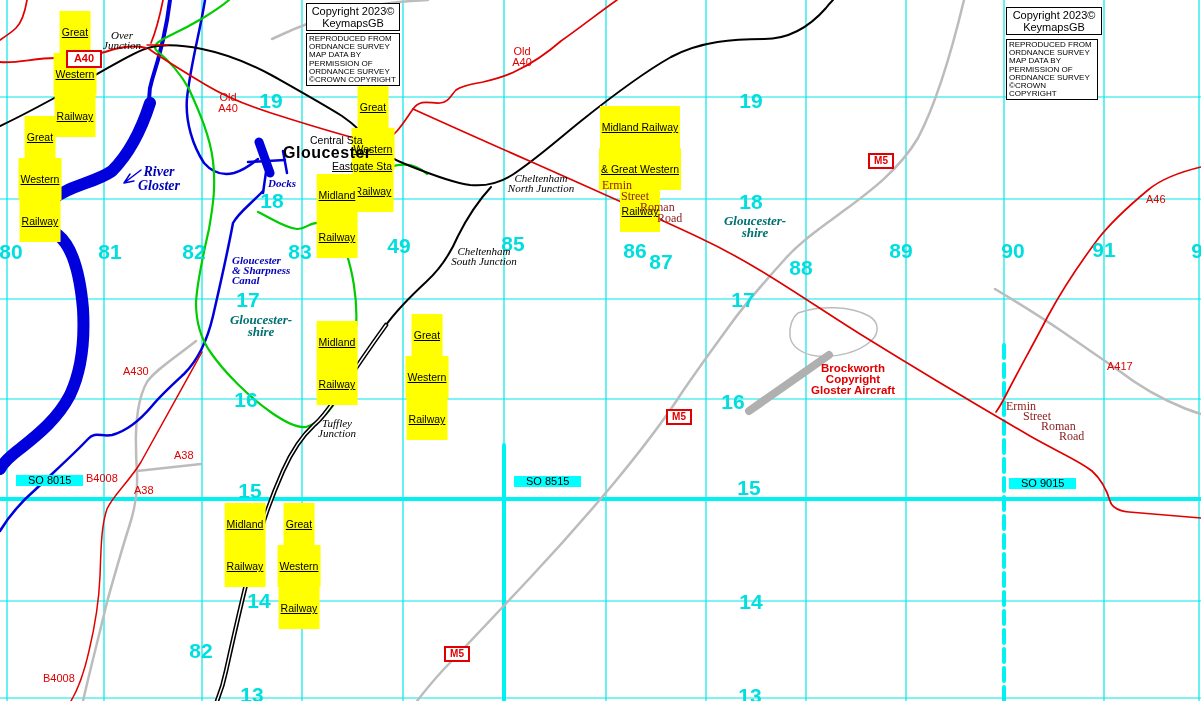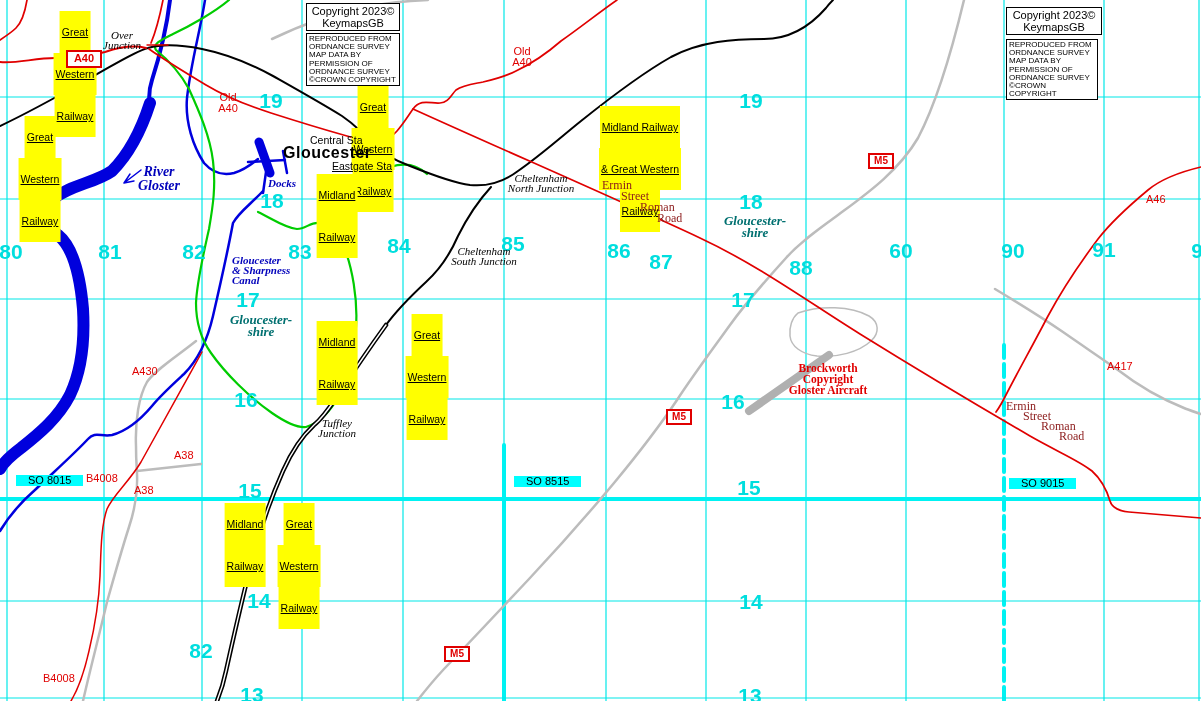--- a/index.html
+++ b/index.html
@@ -107,26 +107,26 @@
       <rect x="365.5" y="139.5" width="7.5" height="7.5" fill="var(--roadred)" stroke="none"></rect>
       <rect x="378.5" y="166.5" width="7" height="7" fill="#ffffff" stroke-width="1.5"></rect>
     </g>
   </svg>
 
   <div id="overlay">
       <div class="gridnum" style="left: 11px; top: 251px;">80</div>
       <div class="gridnum" style="left: 97px; top: 251px; margin-left: 13px;">81</div>
       <div class="gridnum" style="left: 194px; top: 251px;">82</div>
       <div class="gridnum" style="left: 300px; top: 251px;">83</div>
-      <div class="gridnum" style="left: 399px; top: 245px;">84</div>
+      <div class="gridnum" style="left: 399px; top: 245px;">49</div>
       <div class="gridnum" style="left: 513px; top: 243px;">85</div>
-      <div class="gridnum" style="left: 619px; top: 250px;">86</div>
+      <div class="gridnum" style="left: 635px; top: 250px;">86</div>
       <div class="gridnum" style="left: 661px; top: 261px;">87</div>
       <div class="gridnum" style="left: 801px; top: 267px;">88</div>
-      <div class="gridnum" style="left: 901px; top: 250px;">60</div>
+      <div class="gridnum" style="left: 901px; top: 250px;">89</div>
       <div class="gridnum" style="left: 1013px; top: 250px;">90</div>
       <div class="gridnum" style="left: 1104px; top: 249px;">91</div>
       <div class="gridnum" style="left: 1203px; top: 250px;">92</div>
       <div class="gridnum" style="left: 201px; top: 650px;">82</div>
       <div class="gridnum" style="left: 271px; top: 100px;">19</div>
       <div class="gridnum" style="left: 751px; top: 100px;">19</div>
       <div class="gridnum" style="left: 272px; top: 200px;">18</div>
       <div class="gridnum" style="left: 751px; top: 201px;">18</div>
       <div class="gridnum" style="left: 248px; top: 299px;">17</div>
       <div class="gridnum" style="left: 743px; top: 299px;">17</div>
@@ -187,21 +187,21 @@
       <div class="lbl road c" style="left: 522px; top: 46px;">
         <div>Old</div>
         <div>A40</div>
       </div>
       <div class="lbl road" style="left: 1146px; top: 194px;">
         <div>A46</div>
       </div>
       <div class="lbl road" style="left: 1107px; top: 361px;">
         <div>A417</div>
       </div>
-      <div class="lbl road" style="left: 132px; top: 366px;">
+      <div class="lbl road" style="left: 123px; top: 366px;">
         <div>A430</div>
       </div>
       <div class="lbl road" style="left: 174px; top: 450px;">
         <div>A38</div>
       </div>
       <div class="lbl road" style="left: 134px; top: 485px;">
         <div>A38</div>
       </div>
       <div class="lbl road" style="left: 86px; top: 473px;">
         <div>B4008</div>
@@ -280,21 +280,21 @@
       </div>
       <div class="lbl sq" style="left: 16px; top: 475px;">
         <div>SO 8015</div>
       </div>
       <div class="lbl sq" style="left: 514px; top: 476px;">
         <div>SO 8515</div>
       </div>
       <div class="lbl sq" style="left: 1009px; top: 478px;">
         <div>SO 9015</div>
       </div>
-      <div class="lbl air c" style="left: 828px; top: 363px; font-family: Liberation Serif, serif;">
+      <div class="lbl air c" style="left: 853px; top: 363px;">
         <div>Brockworth</div>
         <div>Copyright</div>
         <div>Gloster Aircraft</div>
       </div>
       <div class="shield big" style="left: 66px; top: 50px; width: 32px; height: 14px;">A40</div>
       <div class="shield" style="left: 868px; top: 153px; width: 22px; height: 12px;">M5</div>
       <div class="shield" style="left: 666px; top: 409px; width: 22px; height: 12px;">M5</div>
       <div class="shield" style="left: 444px; top: 646px; width: 22px; height: 12px;">M5</div>
       <div class="box cpr" style="left: 306px; top: 3px; width: 88px;">
         <div>Copyright 2023©</div>

